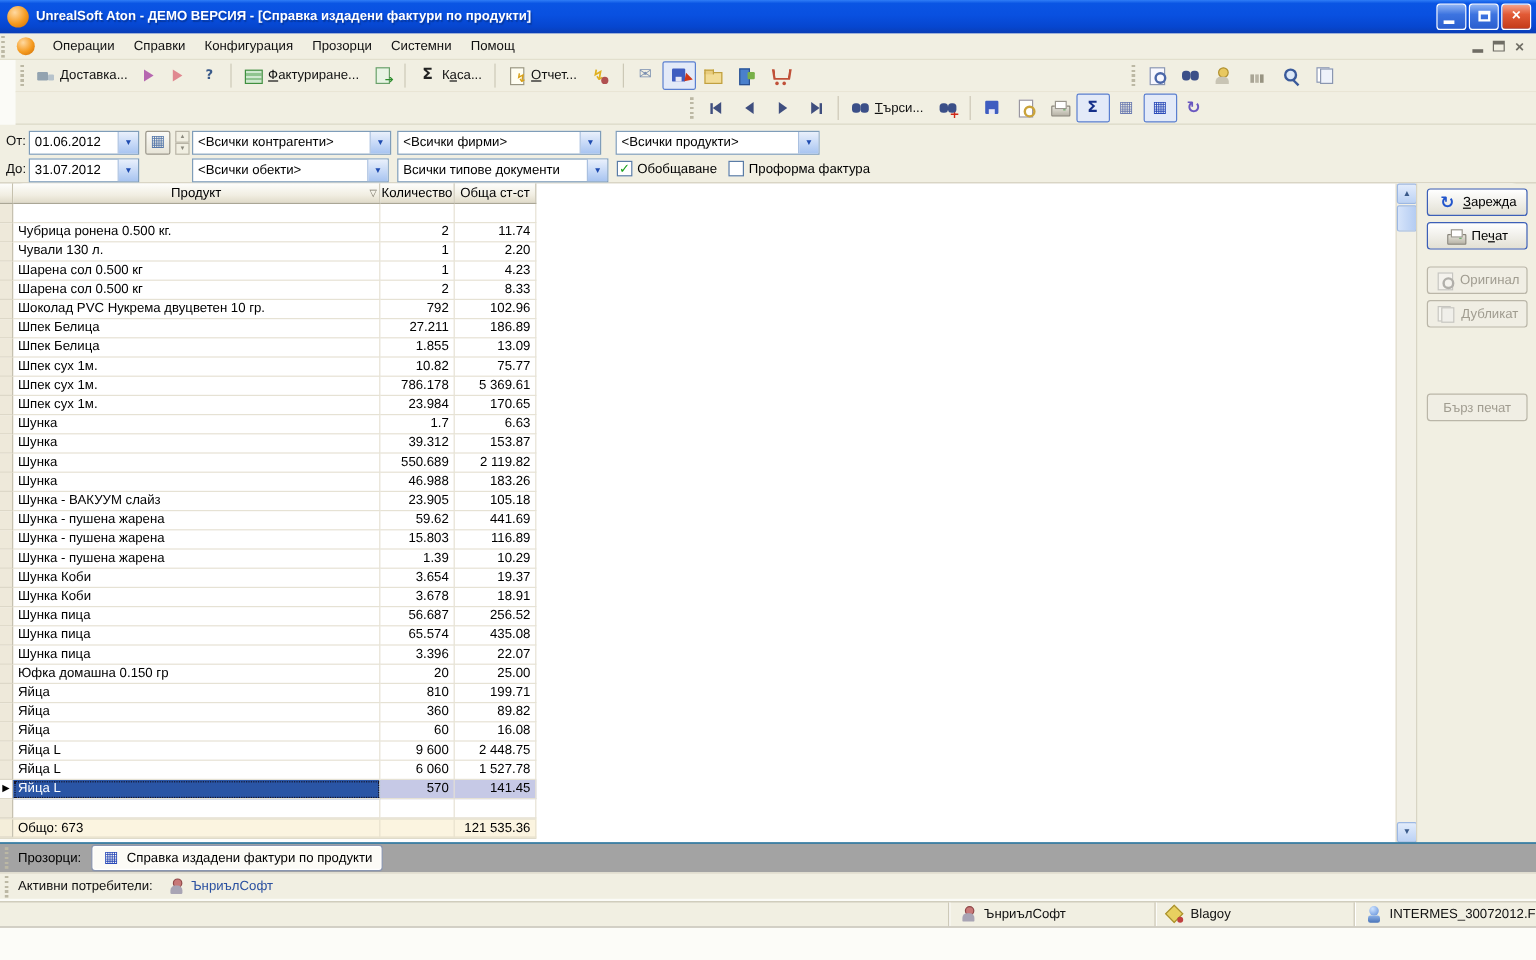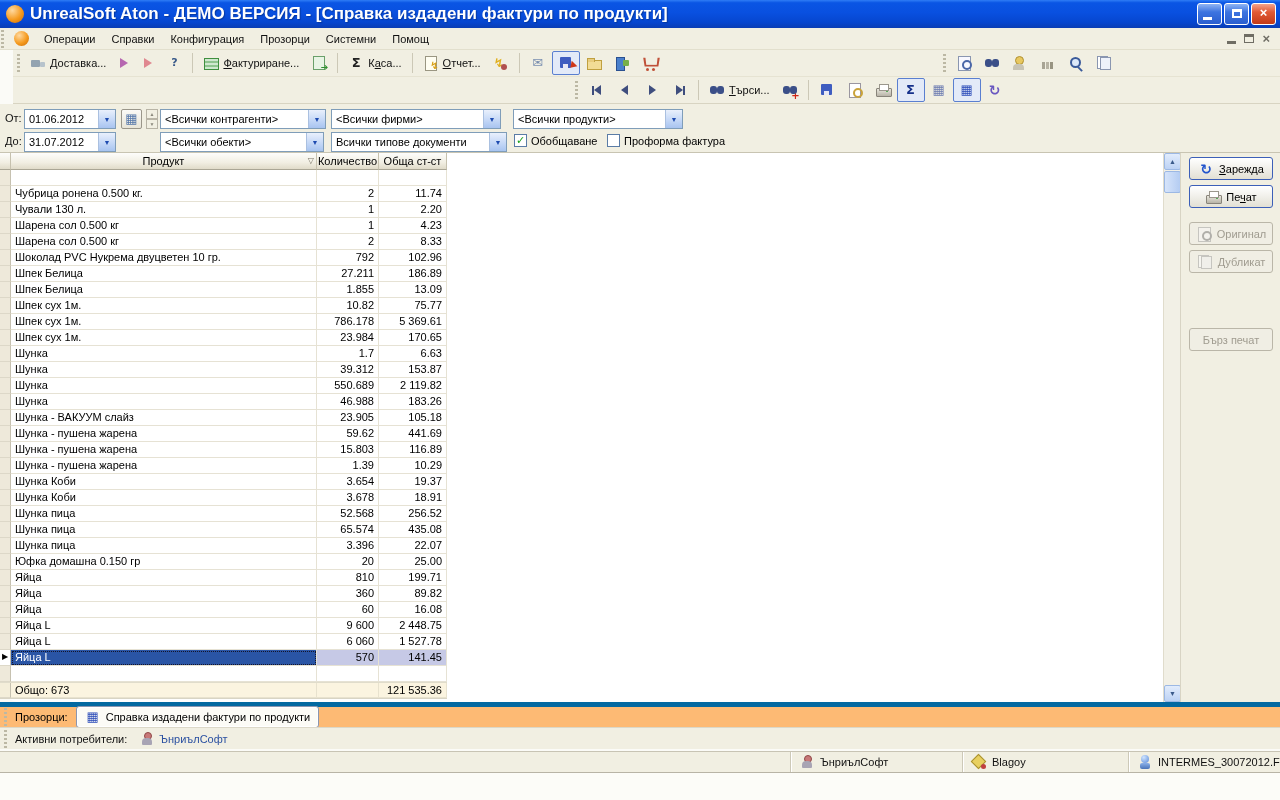--- a/index.html
+++ b/index.html
@@ -5,21 +5,21 @@
   * { box-sizing: border-box; margin: 0; padding: 0; }
   html,body { width:1280px; height:800px; overflow:hidden; }
   body { font-family:"Liberation Sans","DejaVu Sans",sans-serif; font-size:11px; background:#fbfbf7; position:relative; }
 
   
   .titlebar { position:absolute; left:0; top:0; width:1280px; height:28px;
     background:linear-gradient(180deg,#2f7df6 0%,#0a55e4 10%,#0950e0 45%,#0646cf 80%,#0a3db4 100%);
     display:flex; align-items:center; padding:0 4px; }
   .app-logo { width:18px; height:18px; border-radius:50%;
     background:radial-gradient(circle at 35% 30%,#ffd9a0,#f59a1e 55%,#c96a06); margin:0 6px 0 2px; flex:none; }
-  .title-text { color:#fff; font-weight:bold; font-size:17px; text-shadow:1px 1px 1px #0638a0; white-space:nowrap; }
+  .title-text { color:#fff; font-weight:bold; font-size:11px; text-shadow:1px 1px 1px #0638a0; white-space:nowrap; }
   .winbtns { margin-left:auto; display:flex; gap:2px; }
   .wbtn { width:25px; height:22px; border-radius:3px; border:1px solid #fff;
     background:linear-gradient(180deg,#8fb4f4,#3d74e0 40%,#2a5ecf); position:relative; }
   .wbtn.close { background:linear-gradient(180deg,#f4a38c,#e25a36 40%,#c33a18); }
   .wbtn .mingl { position:absolute; left:5px; bottom:4px; width:9px; height:3px; background:#fff; }
   .wbtn .restgl { position:absolute; left:7px; top:5px; width:10px; height:9px; border:2px solid #fff; border-top-width:3px; }
   .wbtn .xgl { position:absolute; width:100%; text-align:center; top:1px; color:#fff; font-weight:bold; font-size:13px; }
 
   
   .menubar { position:absolute; left:0; top:28px; width:1280px; height:22px; background:#f1efe2;
@@ -157,21 +157,21 @@
     background:linear-gradient(90deg,#d6e4fa,#b4ccf2); }
 
   
   .rpanel { position:absolute; right:0; top:0; width:100px; height:549px; background:#f1efe2; border-left:1px solid #d8d4c4; }
   .abtn { position:absolute; left:8px; width:84px; height:23px; border:1px solid #3c5fb8; border-radius:3px;
     background:linear-gradient(#ffffff,#f2f1ec 45%,#e2e0d4); display:flex; align-items:center; justify-content:center; gap:5px; color:#000; }
   .abtn.dis { border-color:#bab6a8; color:#a09c90; background:#f0eee4; }
   .abtn.dis .i { opacity:0.45; filter:grayscale(1); }
 
   
-  .winbar { position:absolute; left:0; top:702px; width:1280px; height:25px; background:#fdba74; border-top:5px solid #0369a1;
+  .winbar { position:absolute; left:0; top:702px; width:1280px; height:25px; background:#a3a3a3; border-top:1px solid #0369a1;
     display:flex; align-items:center; }
   .wtab { display:flex; align-items:center; gap:5px; height:22px; padding:0 8px; margin-left:8px; background:#fcfbf6;
     border:1px solid #8a96b0; border-radius:3px; box-shadow:inset 0 0 0 1px #fff; }
   .usersbar { position:absolute; left:0; top:727px; width:1280px; height:22px; background:#f1efe2; border-top:1px solid #dcd8c8;
     display:flex; align-items:center; }
   .useritem { display:flex; align-items:center; gap:4px; margin-left:12px; color:#2a50a0; }
   .ic-user { position:relative; }
   .ic-user::before { content:""; position:absolute; left:5px; top:1px; width:6px; height:6px; border-radius:50%; background:#c87878; border:1px solid #904848; }
   .ic-user::after { content:""; position:absolute; left:3px; bottom:2px; width:10px; height:7px; border-radius:4px 4px 1px 1px; background:#a8a4b4; }
   .ic-seal::before { content:""; position:absolute; left:2px; top:2px; width:9px; height:9px; background:#e8d060; border:1px solid #a89030; transform:rotate(45deg); }
@@ -570,21 +570,21 @@
         </div>
         <div class="g-row">
           <div class="g-gut"></div>
           <div class="g-c gp">Шунка Коби</div>
           <div class="g-c gq num">3.678</div>
           <div class="g-c gt num">18.91</div>
         </div>
         <div class="g-row">
           <div class="g-gut"></div>
           <div class="g-c gp">Шунка пица</div>
-          <div class="g-c gq num">52.568</div>
+          <div class="g-c gq num">56.687</div>
           <div class="g-c gt num">256.52</div>
         </div>
         <div class="g-row">
           <div class="g-gut"></div>
           <div class="g-c gp">Шунка пица</div>
           <div class="g-c gq num">65.574</div>
           <div class="g-c gt num">435.08</div>
         </div>
         <div class="g-row">
           <div class="g-gut"></div>

